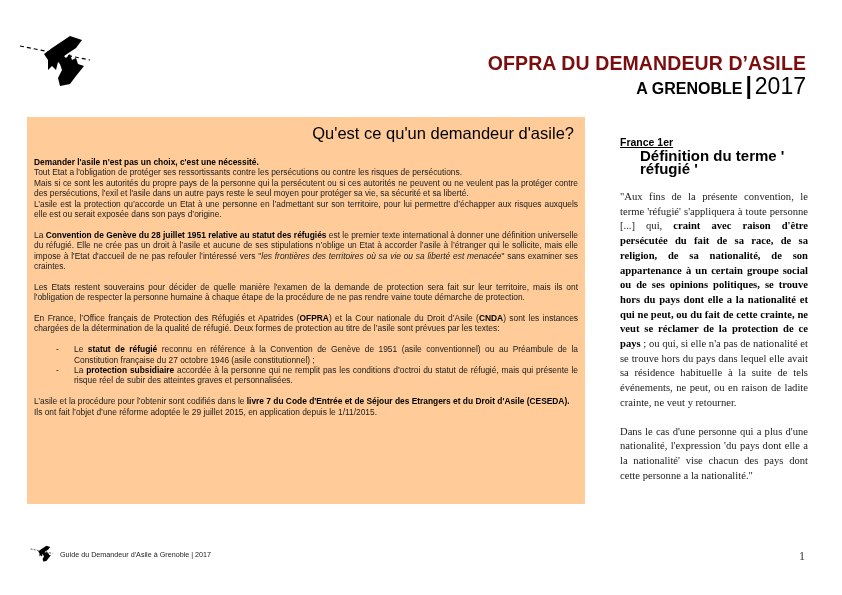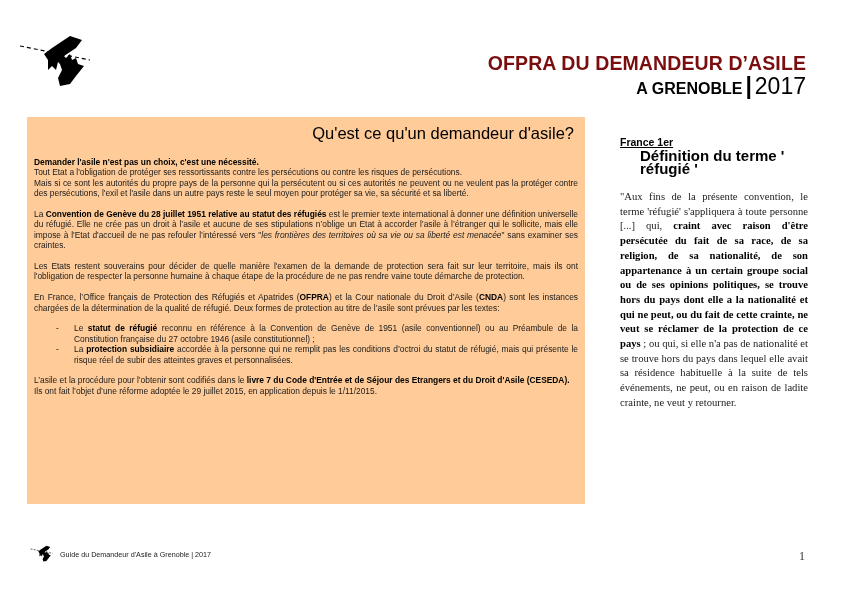--- a/index.html
+++ b/index.html
@@ -74,20 +74,21 @@
   </div>
 </div>
 
 <div class="box">
   <h2>Qu'est ce qu'un demandeur d'asile?</h2>
 
   <p class="first">
     <b>Demander l'asile n'est pas un choix, c'est une nécessité.</b><br>
     <span>Tout Etat a l'obligation de protéger ses ressortissants contre les persécutions ou contre les risques de persécutions.</span><br>
     <span>Mais si ce sont les autorités du propre pays de la personne qui la persécutent ou si ces autorités ne peuvent ou ne veulent pas la protéger contre des persécutions, l'exil et l'asile dans un autre pays reste le seul moyen pour protéger sa vie, sa sécurité et sa liberté.</span><br>
+    <span>L’asile est la protection qu’accorde un Etat à une personne en l’admettant sur son territoire, pour lui permettre d’échapper aux risques auxquels elle est ou serait exposée dans son pays d’origine.</span>
   </p>
   <div class="gap"></div>
 
   <p><span>La </span><b>Convention de Genève du 28 juillet 1951 relative au statut des réfugiés</b><span> est le premier texte international à donner une définition universelle du réfugié. Elle ne crée pas un droit à l’asile et aucune de ses stipulations n’oblige un Etat à accorder l’asile à l’étranger qui le sollicite, mais elle impose à l'Etat d'accueil de ne pas refouler l’intéressé vers "</span><i>les frontières des territoires où sa vie ou sa liberté est menacée</i><span>" sans examiner ses craintes.</span></p>
   <div class="gap"></div>
 
   <p>Les Etats restent souverains pour décider de quelle manière l'examen de la demande de protection sera fait sur leur territoire, mais ils ont l'obligation de respecter la personne humaine à chaque étape de la procédure de ne pas rendre vaine toute démarche de protection.</p>
   <div class="gap"></div>
 
   <p><span>En France, l’Office français de Protection des Réfugiés et Apatrides (</span><b>OFPRA</b><span>) et la Cour nationale du Droit d’Asile (</span><b>CNDA</b><span>) sont les instances chargées de la détermination de la qualité de réfugié. Deux formes de protection au titre de l’asile sont prévues par les textes:</span></p>
@@ -99,20 +100,21 @@
   </ul>
   <div class="gap"></div>
 
   <p><span>L’asile et la procédure pour l’obtenir sont codifiés dans le </span><b>livre 7 du Code d'Entrée et de Séjour des Etrangers et du Droit d'Asile (CESEDA).</b><br><span>Ils ont fait l’objet d’une réforme adoptée le 29 juillet 2015, en application depuis le 1/11/2015.</span></p>
 </div>
 
 <div class="article">
   <div class="a-title">France 1er</div>
   <div class="a-sub">Définition du terme ' réfugié '</div>
   <p class="quote"><span>"Aux fins de la présente convention, le terme 'réfugié' s'appliquera à toute personne [...] qui, </span><b>craint avec raison d'être persécutée du fait de sa race, de sa religion, de sa nationalité, de son appartenance à un certain groupe social ou de ses opinions politiques, se trouve hors du pays dont elle a la nationalité et qui ne peut, ou du fait de cette crainte, ne veut se réclamer de la protection de ce pays</b><span> ; ou qui, si elle n'a pas de nationalité et se trouve hors du pays dans lequel elle avait sa résidence habituelle à la suite de tels événements, ne peut, ou en raison de ladite crainte, ne veut y retourner.</span></p>
+  <p class="quote quote2">Dans le cas d'une personne qui a plus d'une nationalité, l'expression 'du pays dont elle a la nationalité' vise chacun des pays dont cette personne a la nationalité."</p>
 </div>
 
 <div class="footer">
   <svg class="flogo" viewBox="0 0 76 52">
     <line x1="2" y1="10" x2="72" y2="24" stroke="#000" stroke-width="2" stroke-dasharray="6,4"></line>
     <path d="M52 0 L64 4 L58 12 L46 20 L44 30 L40 26 L38 34 L34 30 L30 34 L30 24 L26 18 L34 12 Z" fill="#000"></path>
     <path d="M40 22 L44 18 L48 22 L52 18 L54 24 L58 22 L60 28 L66 30 L58 40 L52 48 L42 50 L40 42 L44 34 Z" fill="#000"></path>
   </svg>
   <span class="ftext">Guide du Demandeur d'Asile à Grenoble  | 2017</span>
 </div>

